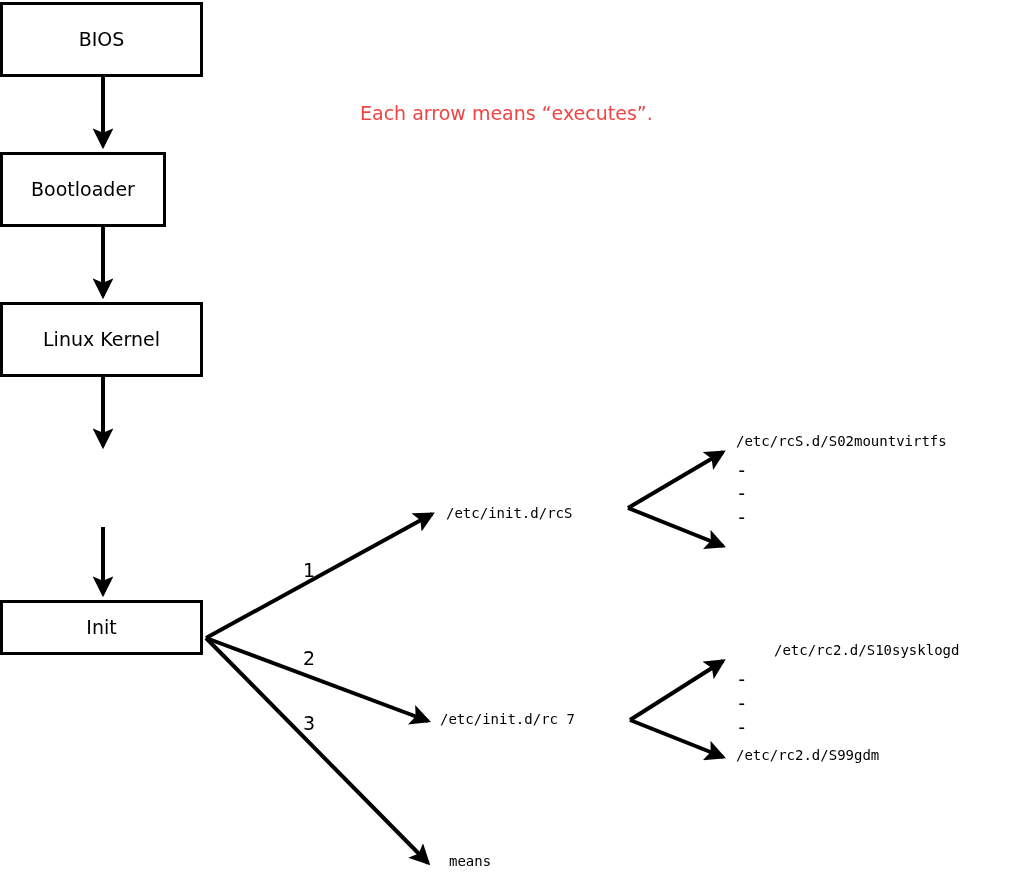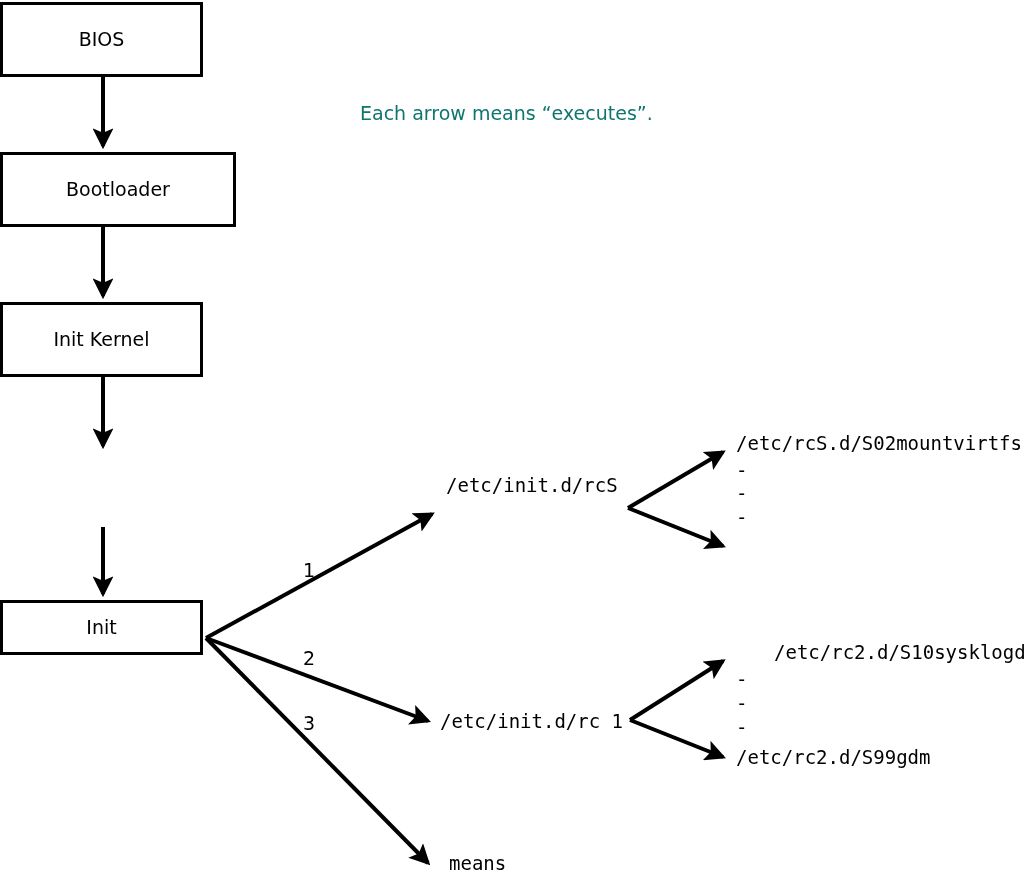--- a/index.html
+++ b/index.html
@@ -41,21 +41,21 @@
   .node-box .node-label {
     font-family: "DejaVu Sans", "Liberation Sans", sans-serif;
     font-size: 19px;
     line-height: 1;
     color: #000000;
     white-space: nowrap;
   }
   .mono-label {
     position: absolute;
     font-family: "DejaVu Sans Mono", "Liberation Mono", monospace;
-    font-size: 19px;
+    font-size: 14px;
     line-height: 1;
     color: #000000;
     white-space: pre;
   }
   .dash-label {
     position: absolute;
     font-family: "DejaVu Sans Mono", "Liberation Mono", monospace;
     font-size: 19px;
     line-height: 1;
     color: #000000;
@@ -66,21 +66,21 @@
     font-family: "DejaVu Sans", "Liberation Sans", sans-serif;
     font-size: 19px;
     line-height: 1;
     color: #000000;
   }
   .caption {
     position: absolute;
     font-family: "DejaVu Sans", "Liberation Sans", sans-serif;
     font-size: 19px;
     line-height: 1;
-    color: #0f766e;
+    color: #ef4444;
     white-space: nowrap;
   }
 </style>
 </head>
 <body>
 
 <div id="canvas">
 
   <svg id="edges" viewBox="0 0 1024 875" width="1024" height="875" xmlns="http://www.w3.org/2000/svg">
     <defs>
@@ -102,42 +102,42 @@
     <line x1="628" y1="508" x2="723" y2="546" stroke="#000000" stroke-width="4" marker-end="url(#arrowhead)"></line>
 
     <line x1="630" y1="720" x2="723" y2="661" stroke="#000000" stroke-width="4" marker-end="url(#arrowhead)"></line>
     <line x1="630" y1="720" x2="723" y2="757" stroke="#000000" stroke-width="4" marker-end="url(#arrowhead)"></line>
   </svg>
 
   <div class="node-box" style="left:0px; top:2px; width:203px; height:75px;">
     <span class="node-label">BIOS</span>
   </div>
 
-  <div class="node-box" style="left:0px; top:152px; width:236px; height:75px;">
+  <div class="node-box" style="left:0px; top:152px; width:166px; height:75px;">
     <span class="node-label">Bootloader</span>
   </div>
 
   <div class="node-box" style="left:0px; top:302px; width:203px; height:75px;">
-    <span class="node-label">Init Kernel</span>
+    <span class="node-label">Linux Kernel</span>
   </div>
 
 
   <div class="node-box" style="left:0px; top:600px; width:203px; height:55px;">
     <span class="node-label">Init</span>
   </div>
 
   <div class="caption" style="left:360px; top:104px;">Each arrow means “executes”.</div>
 
   <div class="edge-number" style="left:303px; top:561px;">1</div>
   <div class="edge-number" style="left:303px; top:649px;">2</div>
   <div class="edge-number" style="left:303px; top:714px;">3</div>
 
-  <div class="mono-label" style="left:446px; top:476px;">/etc/init.d/rcS</div>
+  <div class="mono-label" style="left:446px; top:506px;">/etc/init.d/rcS</div>
 
-  <div class="mono-label" style="left:440px; top:712px;">/etc/init.d/rc 1</div>
+  <div class="mono-label" style="left:440px; top:712px;">/etc/init.d/rc 7</div>
 
   <div class="mono-label" style="left:449px; top:854px;">means</div>
 
   <div class="mono-label" style="left:736px; top:434px;">/etc/rcS.d/S02mountvirtfs</div>
   <div class="dash-label" style="left:736px; top:461px;">-</div>
   <div class="dash-label" style="left:736px; top:484px;">-</div>
   <div class="dash-label" style="left:736px; top:508px;">-</div>
 
   <div class="mono-label" style="left:774px; top:643px;">/etc/rc2.d/S10sysklogd</div>
   <div class="dash-label" style="left:736px; top:670px;">-</div>

